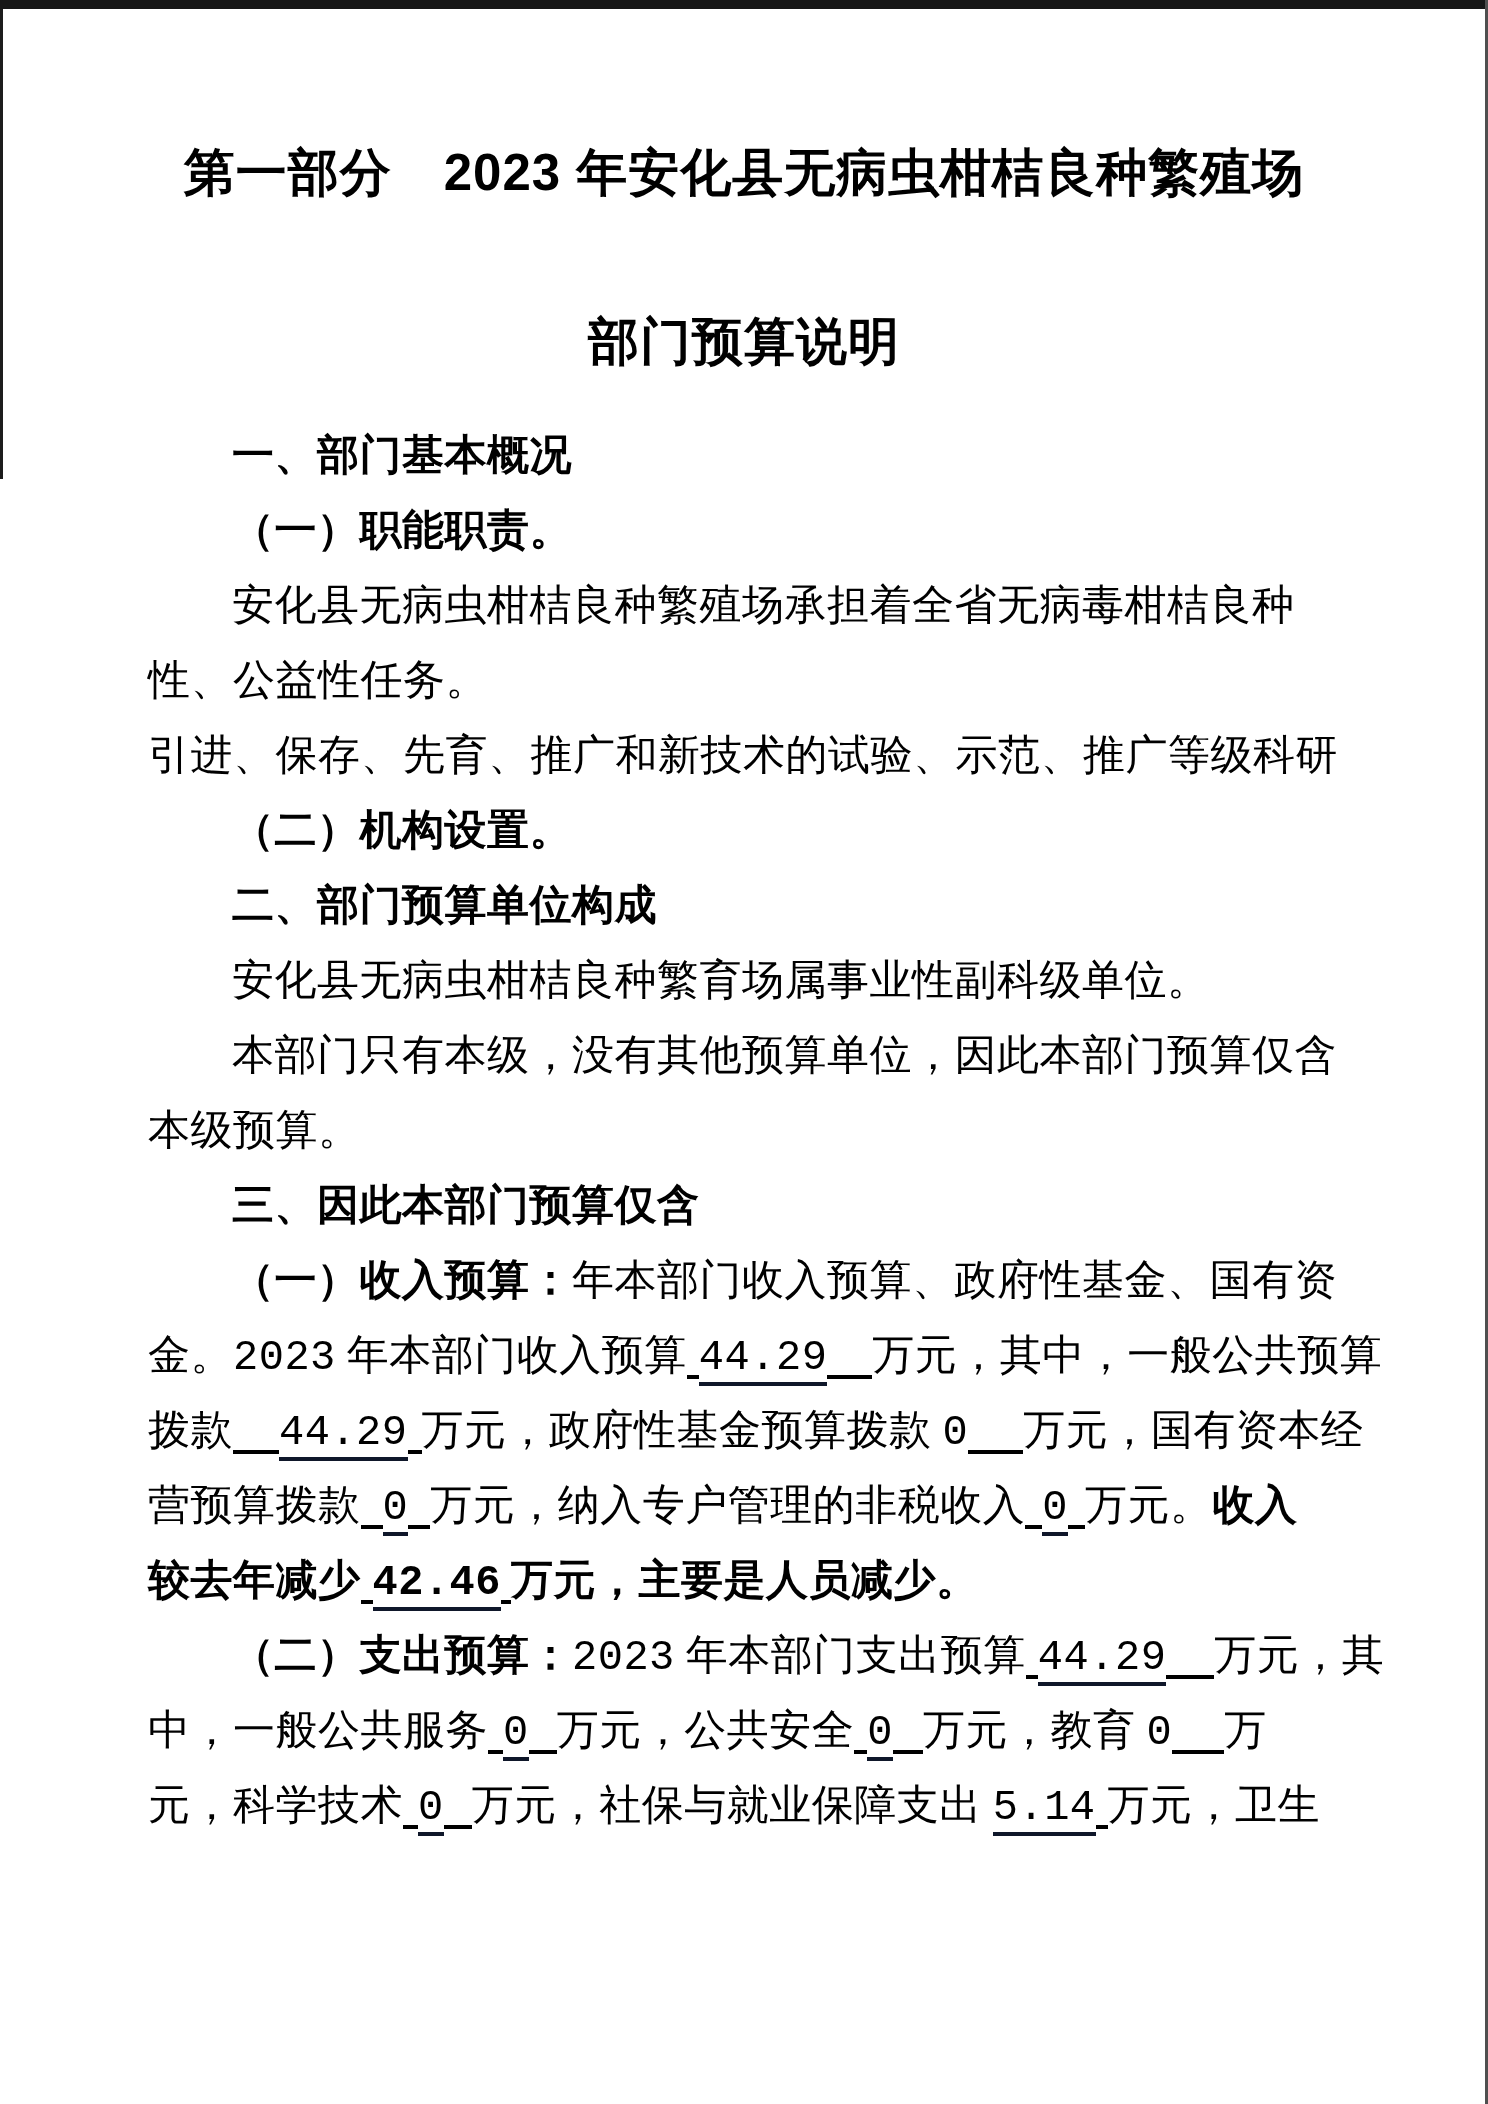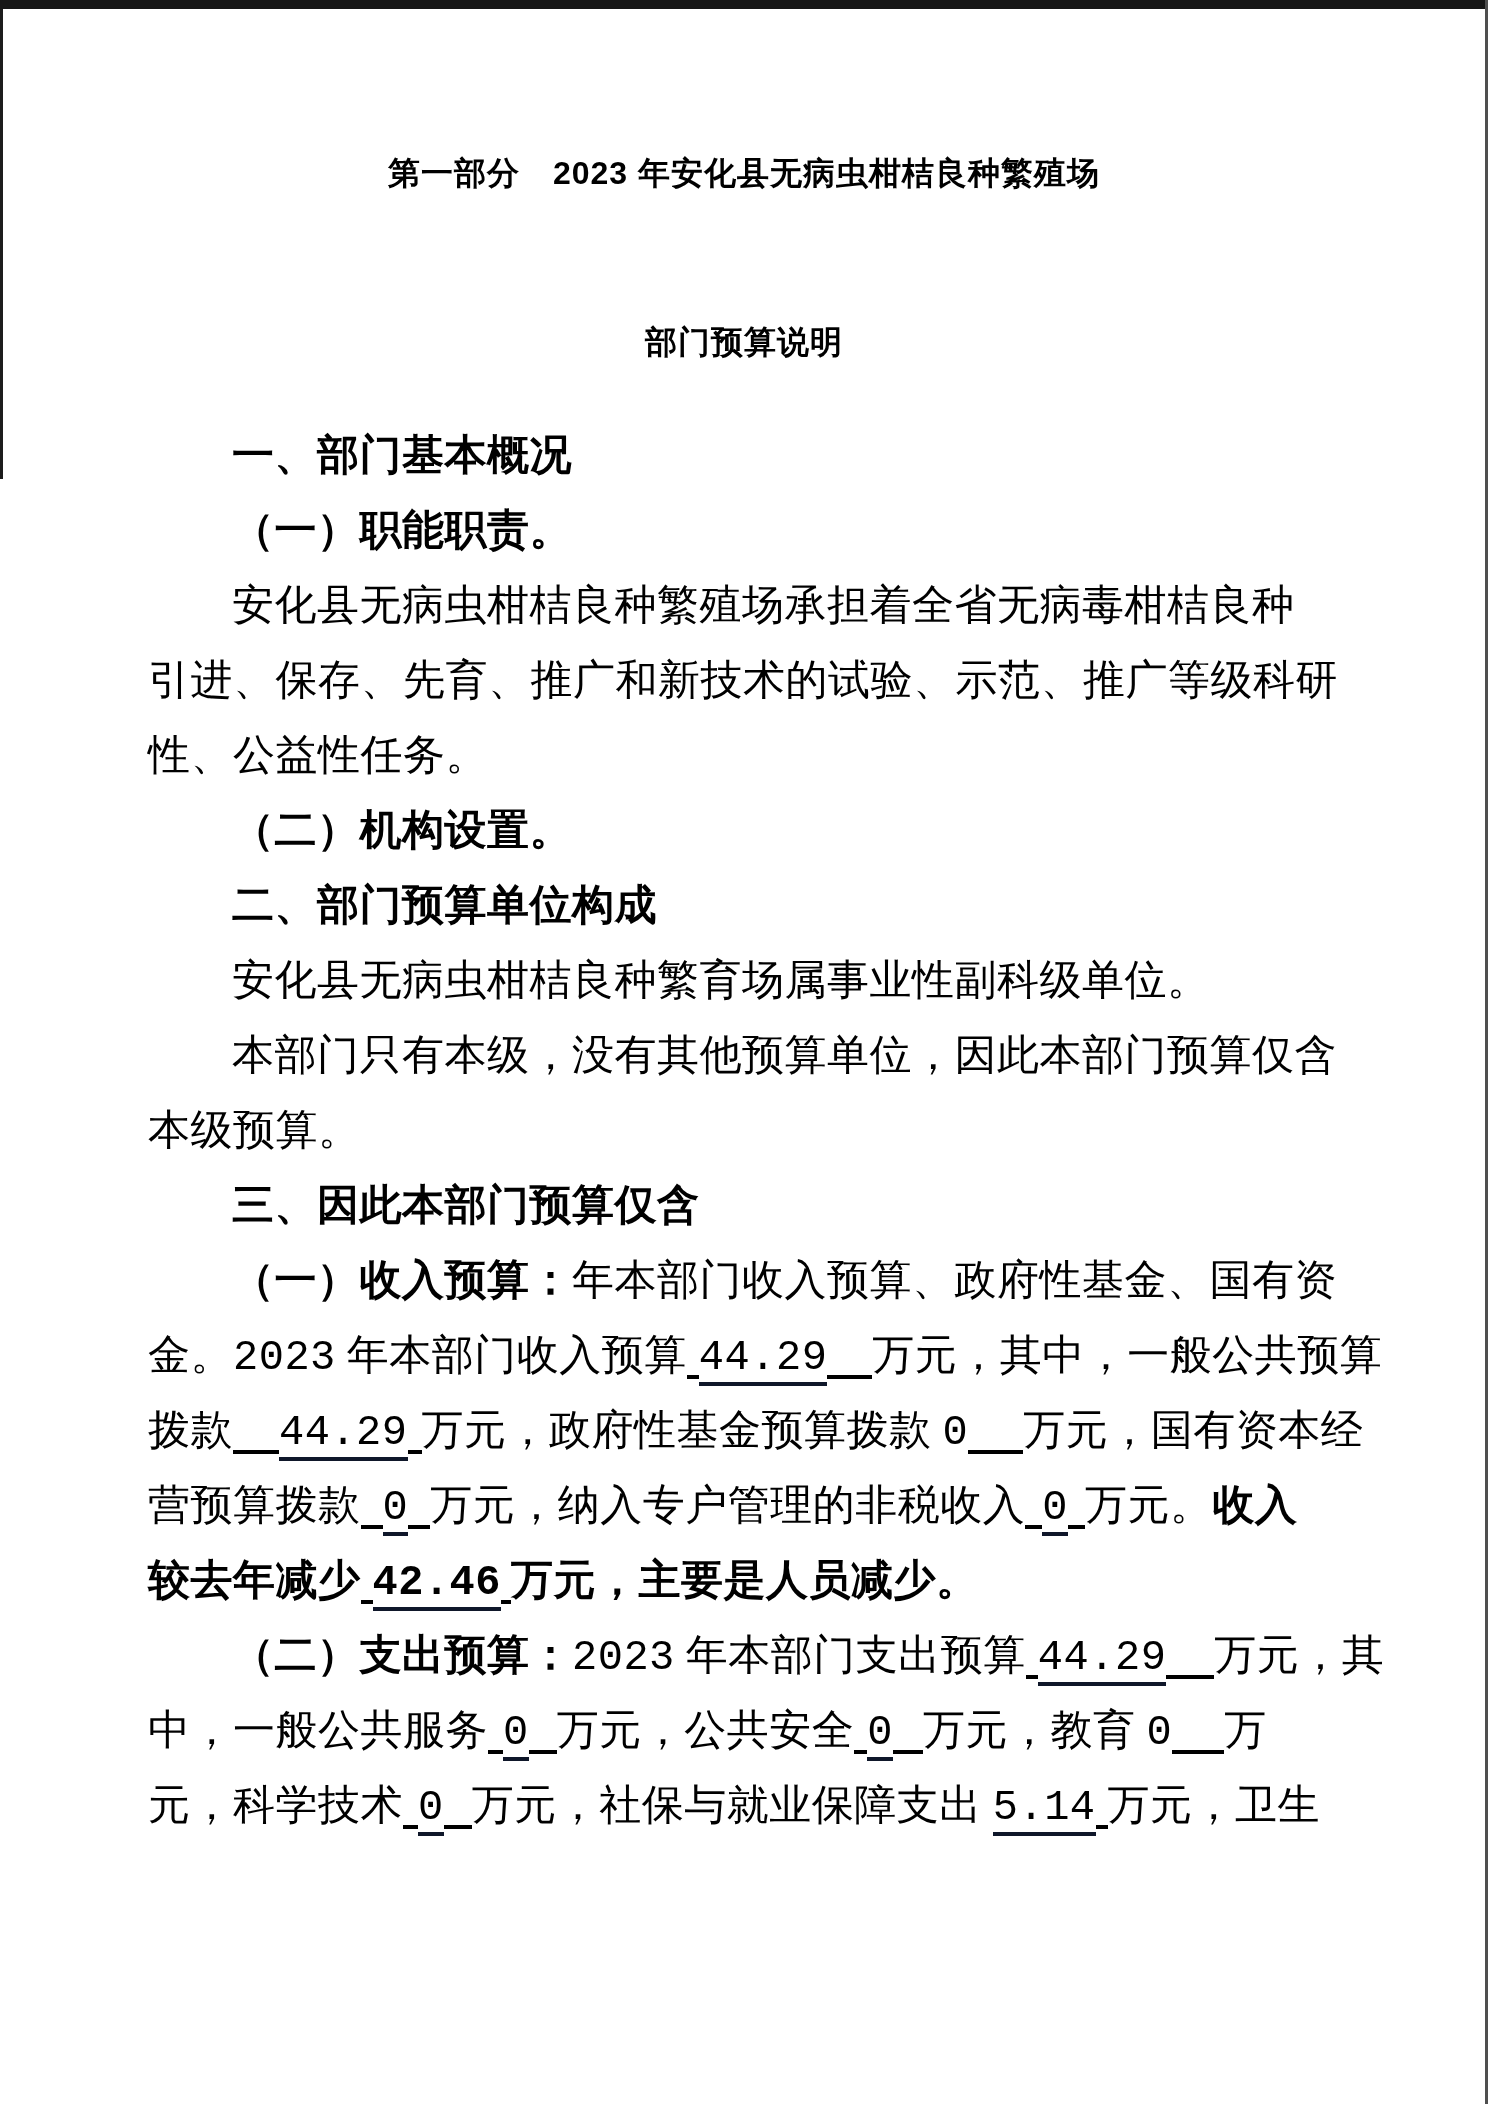--- a/index.html
+++ b/index.html
@@ -8,21 +8,21 @@
     font-family:"Liberation Serif","DejaVu Serif",serif;color:#000;
     overflow:hidden;
   }
   .page{position:absolute;left:0;top:0;width:1488px;height:2104px;background:#ffffff;overflow:hidden;}
   .edge-top{position:absolute;top:0;left:0;width:1488px;height:9px;background:#161616;}
   .edge-left{position:absolute;top:9px;left:0;width:3px;height:470px;background:#1c1c1c;}
   .edge-right{position:absolute;top:0;right:0;width:3px;height:2104px;background:#4f4f4f;}
   .title{
     position:absolute;left:0;width:1488px;margin:0;text-align:center;
     font-family:"Liberation Sans","DejaVu Sans",sans-serif;font-weight:bold;
-    font-size:32px;line-height:60px;letter-spacing:1px;white-space:pre;
+    font-size:51px;line-height:60px;letter-spacing:1px;white-space:pre;
   }
   .title-1{top:143px;}
   .title-2{top:268px;margin-top:44px;}
   .doc-body{position:absolute;top:428px;left:148px;width:1190px;}
   .line{
     height:75px;line-height:54px;font-size:42px;white-space:pre;
     letter-spacing:0.5px;overflow:visible;
   }
   .line.ind{padding-left:84px;}
   .seg{}
@@ -39,22 +39,22 @@
   <div class="edge-left"></div>
   <div class="edge-right"></div>
 
   <h1 class="title title-1">第一部分　2023 年安化县无病虫柑桔良种繁殖场</h1>
   <h1 class="title title-2">部门预算说明</h1>
 
   <div class="doc-body">
       <div class="line ind"><span class="seg b">一、部门基本概况</span></div>
       <div class="line ind"><span class="seg b">（一）职能职责。</span></div>
       <div class="line ind"><span class="seg">安化县无病虫柑桔良种繁殖场承担着全省无病毒柑桔良种</span></div>
+      <div class="line"><span class="seg">性、公益性任务。</span></div>
       <div class="line"><span class="seg">引进、保存、先育、推广和新技术的试验、示范、推广等级科研</span></div>
-      <div class="line"><span class="seg">性、公益性任务。</span></div>
       <div class="line ind"><span class="seg b">（二）机构设置。</span></div>
       <div class="line ind"><span class="seg b">二、部门预算单位构成</span></div>
       <div class="line ind"><span class="seg">安化县无病虫柑桔良种繁育场属事业性副科级单位。</span></div>
       <div class="line ind"><span class="seg">本部门只有本级，没有其他预算单位，因此本部门预算仅含</span></div>
       <div class="line"><span class="seg">本级预算。</span></div>
       <div class="line ind"><span class="seg b">三、因此本部门预算仅含</span></div>
       <div class="line ind"><span class="seg b">（一）收入预算：</span><span class="seg">年本部门收入预算、政府性基金、国有资</span></div>
       <div class="line"><span class="seg">金。</span><span class="seg n">2023</span><span class="seg"> 年本部门收入预算</span><span class="seg u blank" style="width: 12px;"></span><span class="seg n u">44.29</span><span class="seg u blank" style="width: 45px;"></span><span class="seg">万元，其中，一般公共预算</span></div>
       <div class="line"><span class="seg">拨款</span><span class="seg u blank" style="width: 46px;"></span><span class="seg n u">44.29</span><span class="seg u blank" style="width: 14px;"></span><span class="seg">万元，政府性基金预算拨款 </span><span class="seg n">0</span><span class="seg u blank" style="width: 55px;"></span><span class="seg">万元，国有资本经</span></div>
       <div class="line"><span class="seg">营预算拨款</span><span class="seg u blank" style="width: 22px;"></span><span class="seg n u">0</span><span class="seg u blank" style="width: 22px;"></span><span class="seg">万元，纳入专户管理的非税收入</span><span class="seg u blank" style="width: 17px;"></span><span class="seg n u">0</span><span class="seg u blank" style="width: 17px;"></span><span class="seg">万元。</span><span class="seg b">收入</span></div>

